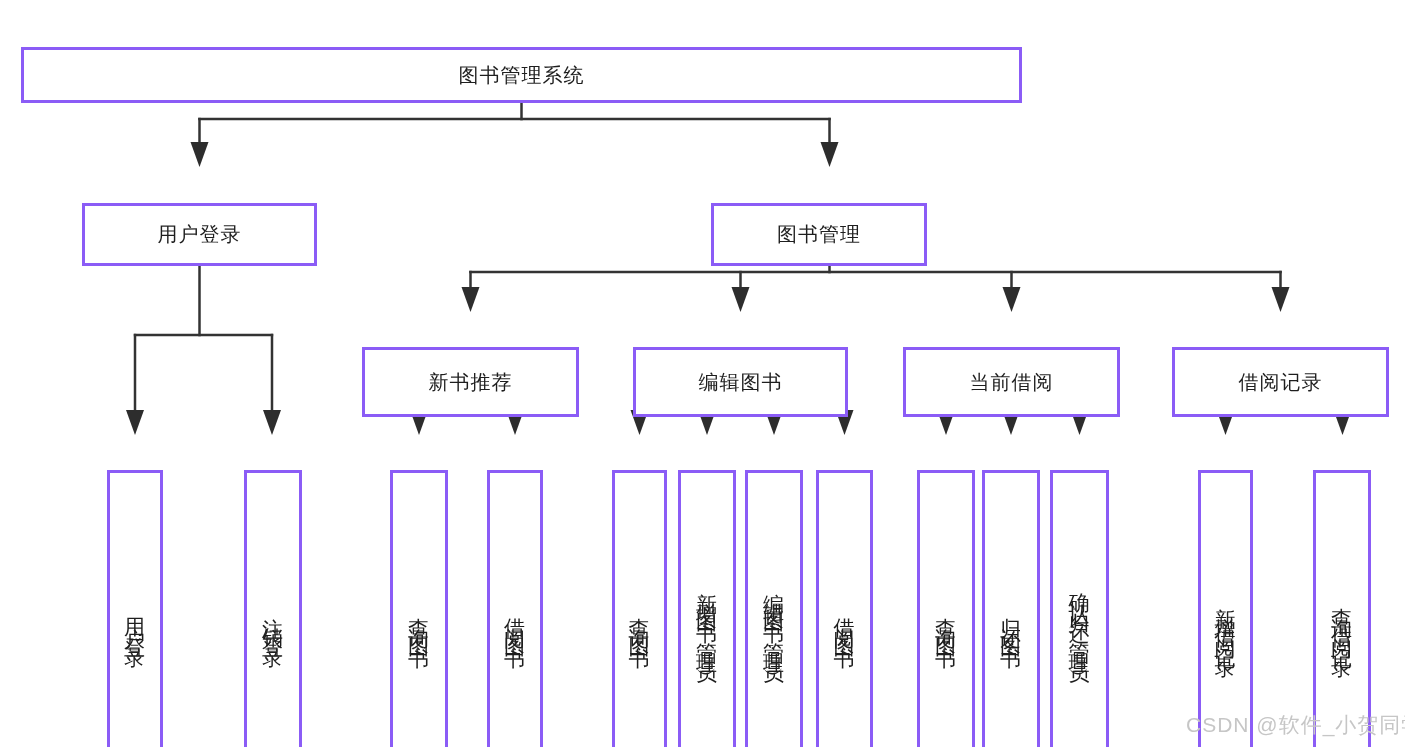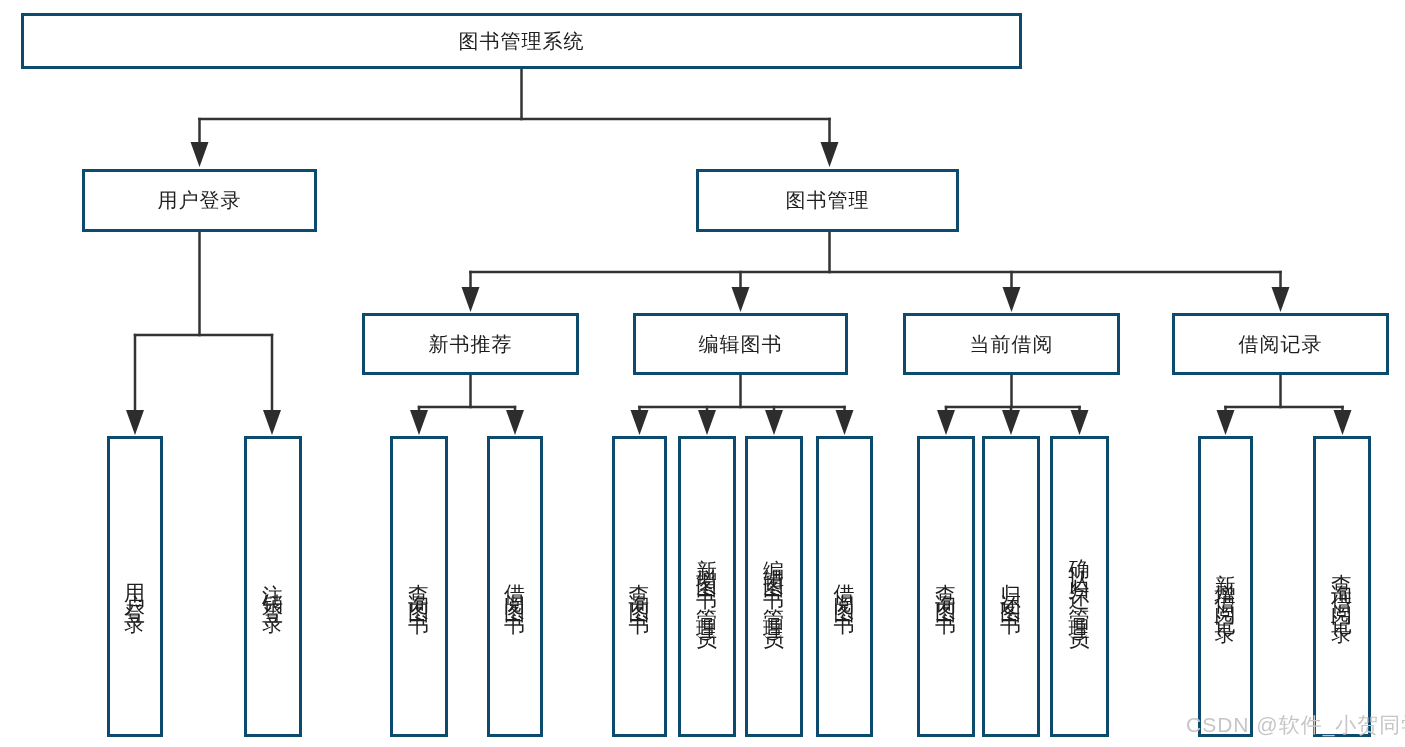--- a/index.html
+++ b/index.html
@@ -9,32 +9,33 @@
     background:#ffffff;
     overflow:hidden;
     font-family:"Liberation Sans","DejaVu Sans",sans-serif;
     color:#1e1e1e;
   }
   #wires{position:absolute;left:0;top:0;z-index:1;}
   .box{
     position:absolute;
     box-sizing:border-box;
     background:#ffffff;
-    border:3px solid #0c4a6e;
+    border:3px solid #8b5cf6;
     display:flex;align-items:center;justify-content:center;
     z-index:2;
+    margin-top:34px;
   }
   .hlabel{
     font-size:20px;
     letter-spacing:1px;
     white-space:nowrap;
     color:#1e1e1e;
   }
   .lvl2{top:169px;height:63px;}
-  .lvl3{top:313px;height:62px;align-items:center;}
+  .lvl3{top:313px;height:70px;align-items:center;}
   .leaf{top:436px;height:301px;}
   .vtext{
     writing-mode:vertical-lr;
     text-orientation:mixed;
     font-size:21px;
     line-height:1;
     letter-spacing:10px;
     color:#1e1e1e;
   }
   #watermark{
@@ -120,21 +121,21 @@
     </g>
   </svg>
 
   <div class="box" style="left:21px;top:13px;width:1001px;height:56px">
     <span class="hlabel">图书管理系统</span>
   </div>
 
   <div class="box lvl2" style="left:82px;width:235px">
     <span class="hlabel">用户登录</span>
   </div>
-  <div class="box lvl2" style="left:696px;width:263px">
+  <div class="box lvl2" style="left:711px;width:216px">
     <span class="hlabel">图书管理</span>
   </div>
 
   <div class="box lvl3" style="left:362px;width:217px">
     <span class="hlabel">新书推荐</span>
   </div>
   <div class="box lvl3" style="left:633px;width:215px">
     <span class="hlabel">编辑图书</span>
   </div>
   <div class="box lvl3" style="left:1172px;width:217px">

